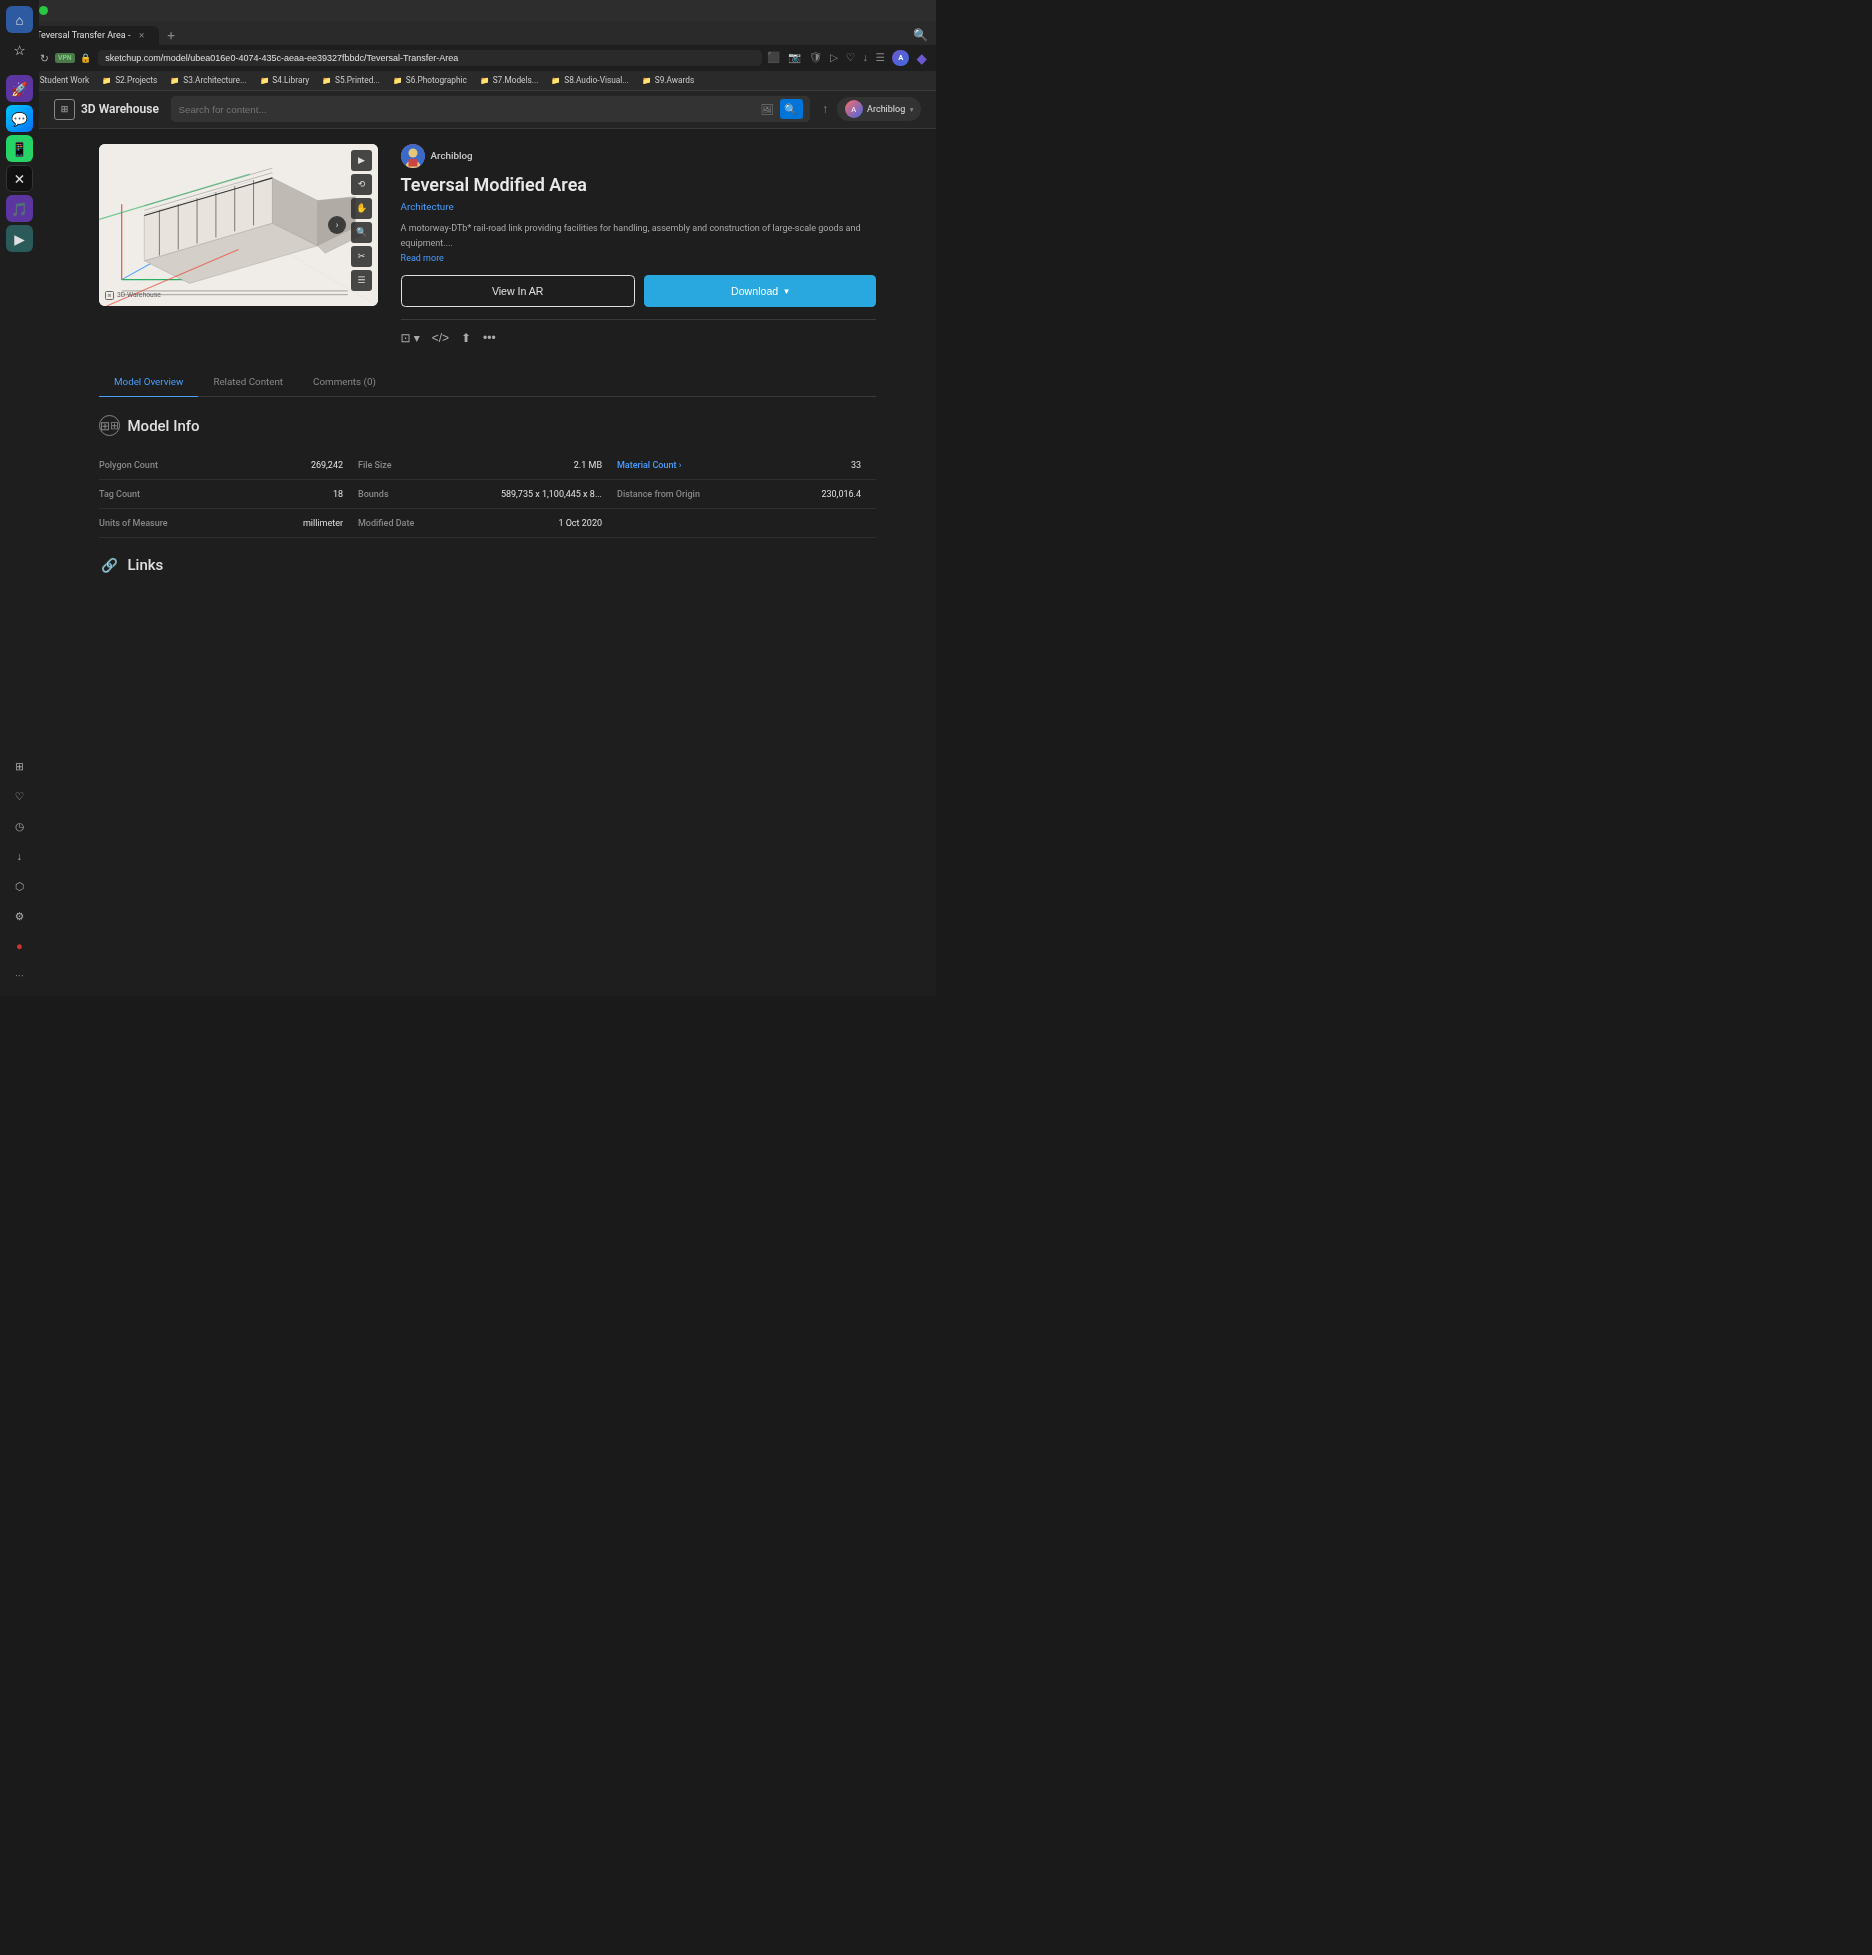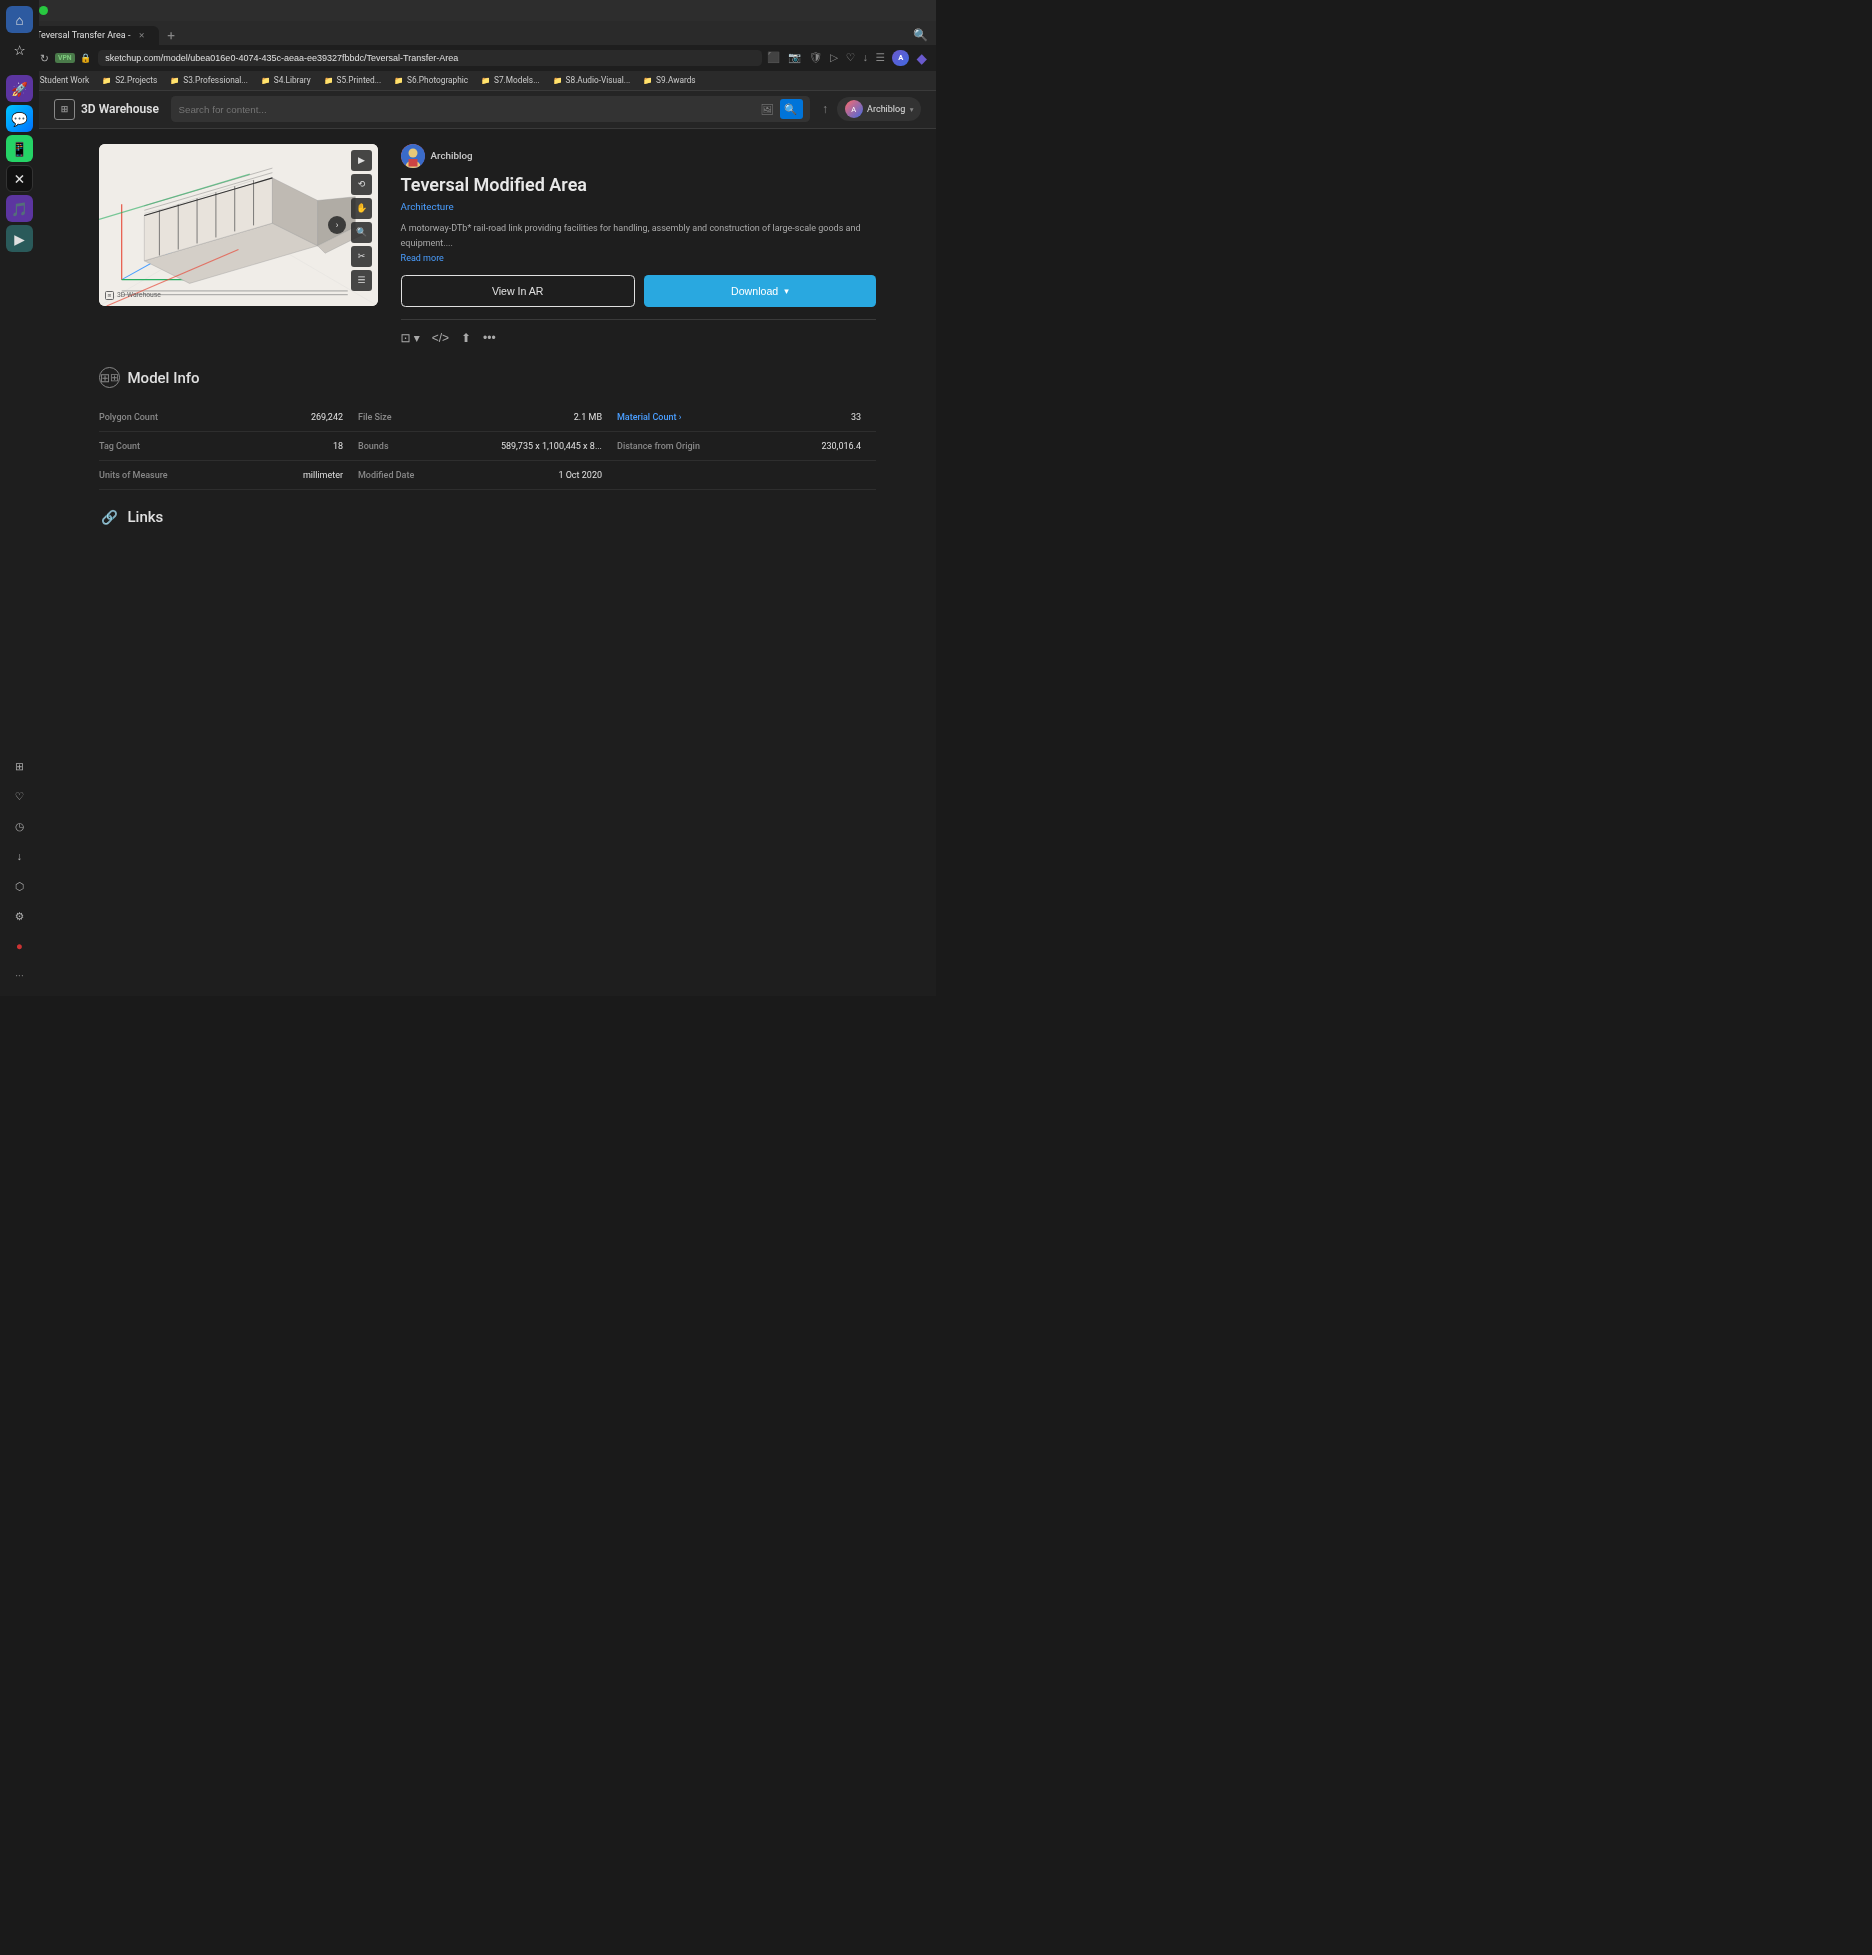--- a/index.html
+++ b/index.html
@@ -552,21 +552,21 @@
     <span class="bookmark-item">
       <span class="bookmark-icon">📁</span>
       <span>S1. Student Work</span>
     </span>
     <span class="bookmark-item">
       <span class="bookmark-icon">📁</span>
       <span>S2.Projects</span>
     </span>
     <span class="bookmark-item">
       <span class="bookmark-icon">📁</span>
-      <span>S3.Professional...</span>
+      <span>S3.Architecture...</span>
     </span>
     <span class="bookmark-item">
       <span class="bookmark-icon">📁</span>
       <span>S4.Library</span>
     </span>
     <span class="bookmark-item">
       <span class="bookmark-icon">📁</span>
       <span>S5.Printed...</span>
     </span>
     <span class="bookmark-item">
@@ -742,20 +742,31 @@
             <button class="action-icon-btn">
               <span>⬆</span>
             </button>
             <button class="action-icon-btn">
               <span>•••</span>
             </button>
           </div>
         </div>
       </div>
 
+      <div class="tabs-bar">
+        <div class="tab-item active">
+          <span>Model Overview</span>
+        </div>
+        <div class="tab-item">
+          <span>Related Content</span>
+        </div>
+        <div class="tab-item">
+          <span>Comments (0)</span>
+        </div>
+      </div>
 
       <div class="section-header">
         <div class="section-icon">⊞</div>
         <span class="section-title">Model Info</span>
       </div>
 
       <div class="info-grid">
 
         <div class="info-cell">
           <span class="info-label">Polygon Count</span>

